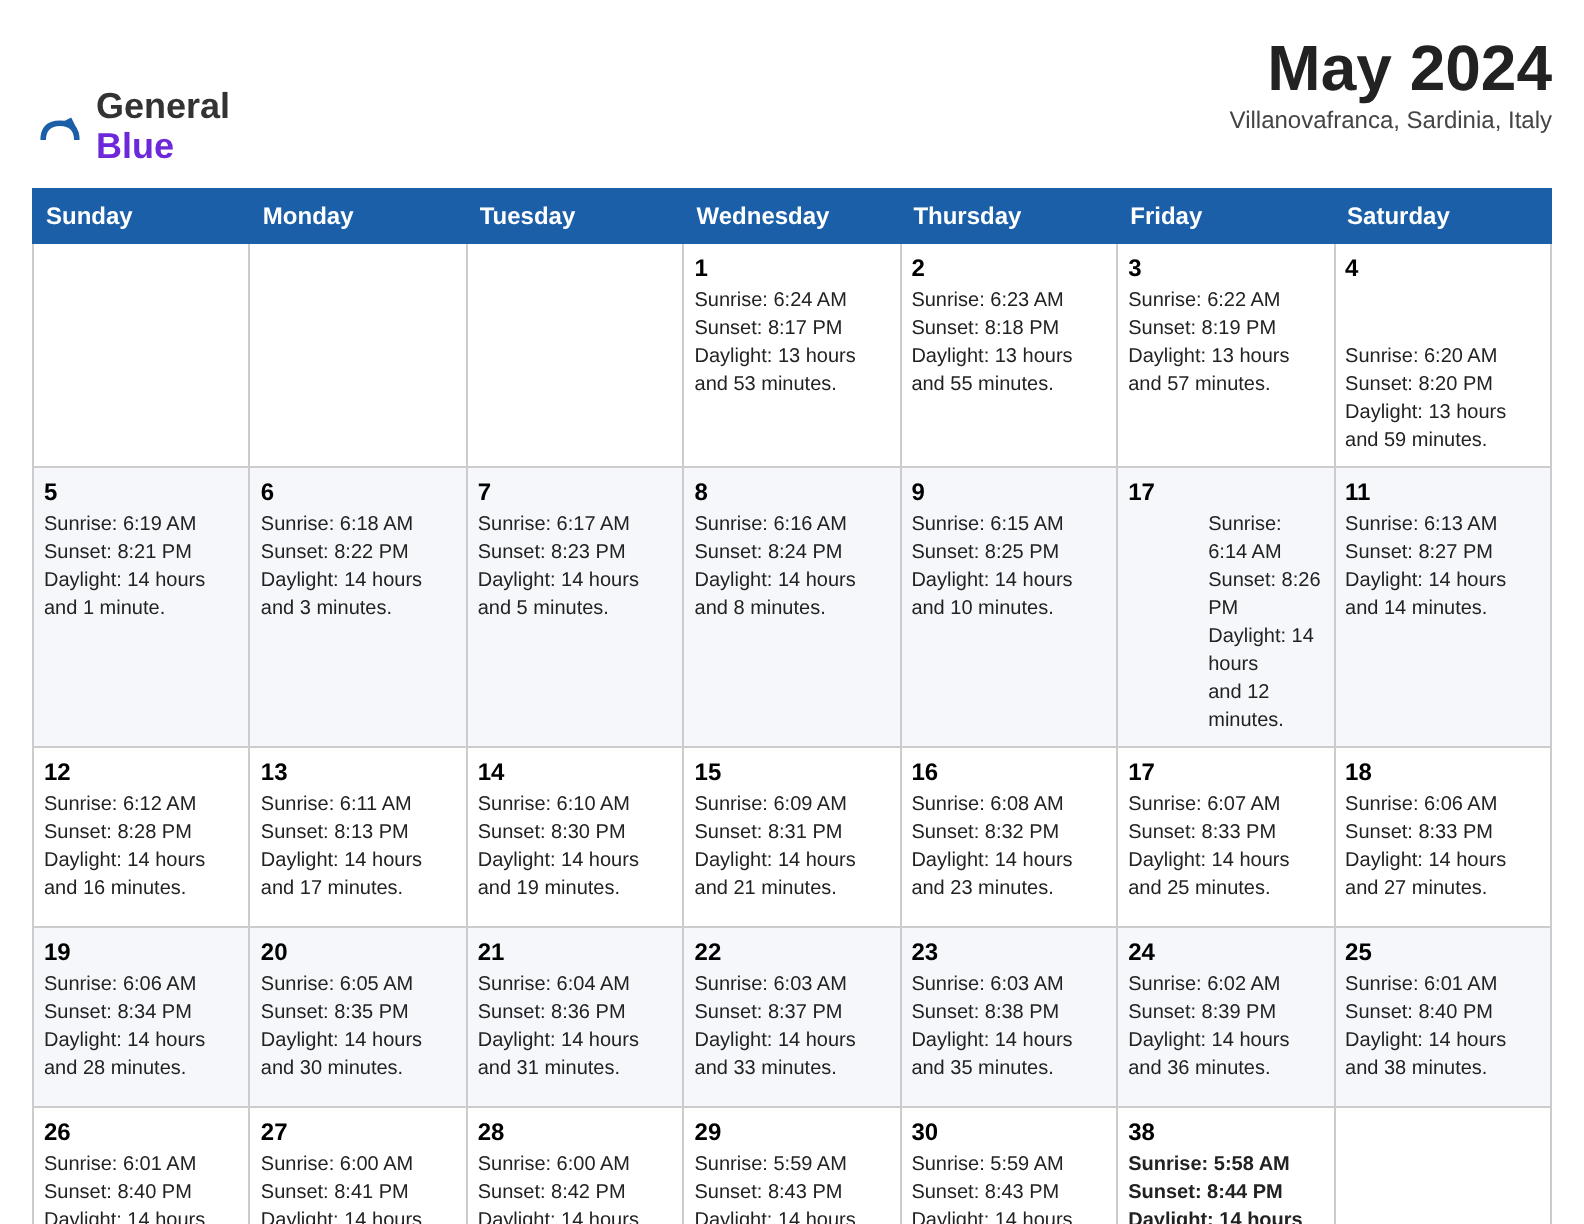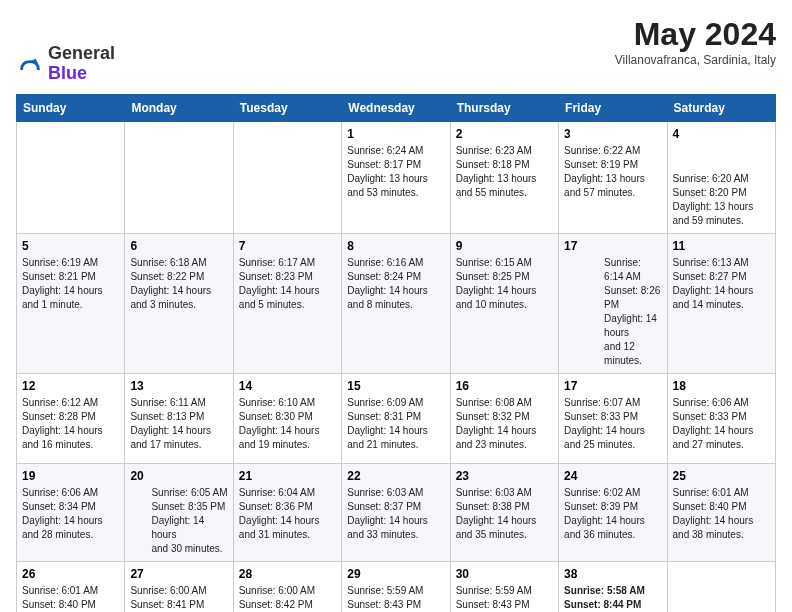--- a/index.html
+++ b/index.html
@@ -260,21 +260,21 @@
       <tr>
         <td>
           <span class="day-num">19</span>
           <div class="day-info" style="white-space: pre-line;">Sunrise: 6:06 AM
 Sunset: 8:34 PM
 Daylight: 14 hours
 and 28 minutes.</div>
         </td>
         <td>
           <span class="day-num">20</span>
-          <div class="day-info" style="white-space: pre-line; margin-left: 21px;">Sunrise: 6:05 AM
+          <div class="day-info" style="white-space: pre-line;">Sunrise: 6:05 AM
 Sunset: 8:35 PM
 Daylight: 14 hours
 and 30 minutes.</div>
         </td>
         <td>
           <span class="day-num">21</span>
           <div class="day-info" style="white-space: pre-line;">Sunrise: 6:04 AM
 Sunset: 8:36 PM
 Daylight: 14 hours
 and 31 minutes.</div>

